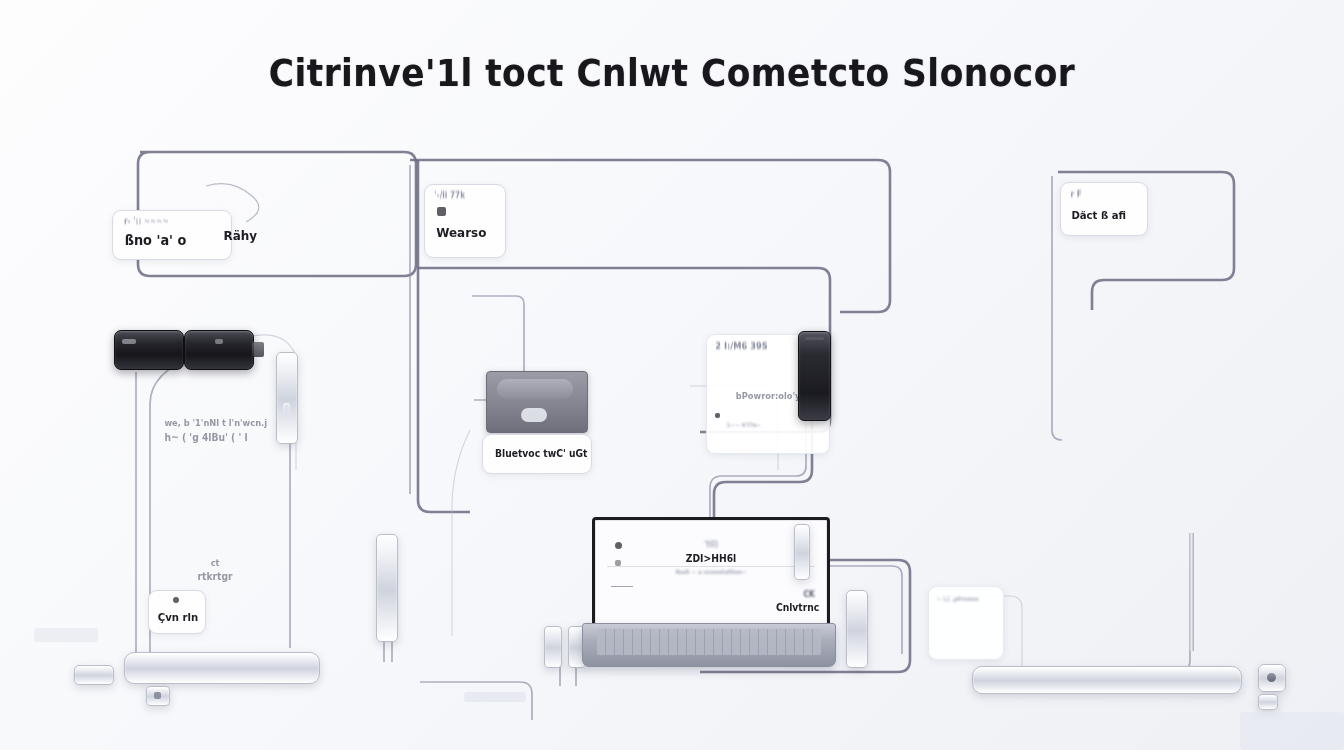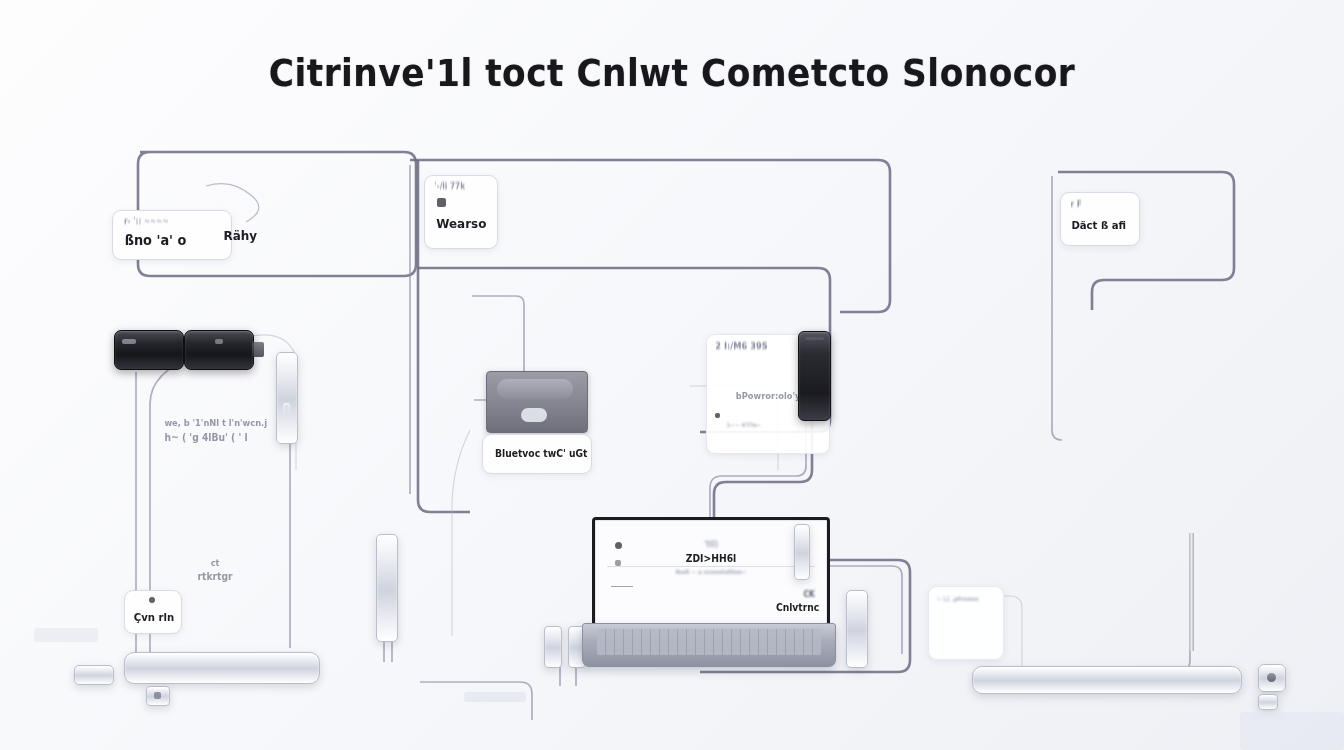--- a/index.html
+++ b/index.html
@@ -171,27 +171,27 @@
     <path class="cablefaint" d="M936,596 H1010 Q1022,596 1022,608 V666"></path>
     <path class="wire-thin" d="M206,186 Q232,178 252,196 Q268,210 246,222"></path>
   </svg>
 
   <div class="card" style="left:112px;top:210px;width:118px;height:48px;">
     <div class="pseudo tiny" style="position:absolute;left:9px;top:6px;">r- '::  ~~~~</div>
     <div class="pseudo" style="position:absolute;left:9px;top:21px;font-size:14px;">ßno 'a' o</div>
   </div>
   <div class="pseudo" style="position:absolute;left:222px;top:228px;font-size:13px;">Rähy</div>
 
-  <div class="card" style="left:424px;top:175px;width:72px;height:72px;">
+  <div class="card" style="left:424px;top:184px;width:72px;height:72px;padding-left:8px;">
     <div class="pseudo tiny" style="position:absolute;left:8px;top:6px;">'-/li   77k</div>
     <div class="mini-icon" style="position:absolute;left:12px;top:22px;"></div>
     <div class="pseudo" style="position:absolute;left:9px;top:40px;font-size:13px;">Wearso</div>
   </div>
 
-  <div class="card" style="left:1060px;top:192px;width:78px;height:52px;">
+  <div class="card" style="left:1060px;top:182px;width:78px;height:52px;padding-left:8px;">
     <div class="pseudo tiny" style="position:absolute;left:9px;top:7px;">r  F</div>
     <div class="pseudo" style="position:absolute;left:8px;top:26px;font-size:11px;">Däct  ß  afi</div>
   </div>
 
 
   <div class="slab" style="left:486px;top:371px;width:100px;height:60px;">
     <div style="position:absolute;left:10px;top:7px;width:76px;height:20px;border-radius:10px;
                 background:linear-gradient(180deg,#b2b4be,#8e8f9b);opacity:.85;"></div>
     <div style="position:absolute;left:34px;top:36px;width:26px;height:14px;border-radius:7px;
                 background:#e7e9ef;opacity:.9;"></div>
@@ -211,21 +211,21 @@
 
   <div style="position:absolute;left:160px;top:418px;">
     <div class="pseudo faint" style="font-size:9px;">we, b '1'nNl t l'n'wcn.j</div>
     <div class="pseudo faint" style="font-size:10px;margin-top:4px;">h~ ( 'g     4lBu' ( ' l</div>
   </div>
 
   <div style="position:absolute;left:196px;top:558px;text-align:center;">
     <div class="pseudo faint" style="font-size:9px;">ct</div>
     <div class="pseudo faint" style="font-size:10px;margin-top:3px;">rtkrtgr</div>
   </div>
-  <div class="card" style="left:124px;top:590px;width:56px;height:42px;">
+  <div class="card" style="left:148px;top:590px;width:56px;height:42px;">
     <div class="mini-icon" style="position:absolute;left:24px;top:6px;width:6px;height:6px;border-radius:50%;"></div>
     <div class="pseudo" style="position:absolute;left:7px;top:20px;font-size:11px;">Çvn  rln</div>
   </div>
 
   <div class="card ghost" style="left:928px;top:586px;width:74px;height:72px;border-color:#e8eaf1;">
     <div class="pseudo micro" style="position:absolute;left:6px;top:8px;">~ i,( ,pfrnnnn</div>
   </div>
 
   <div class="dark-cyl" style="left:114px;top:330px;width:68px;height:38px;">
     <div style="position:absolute;left:7px;top:8px;width:14px;height:5px;border-radius:2px;background:#d8dae2;opacity:.5;"></div>

